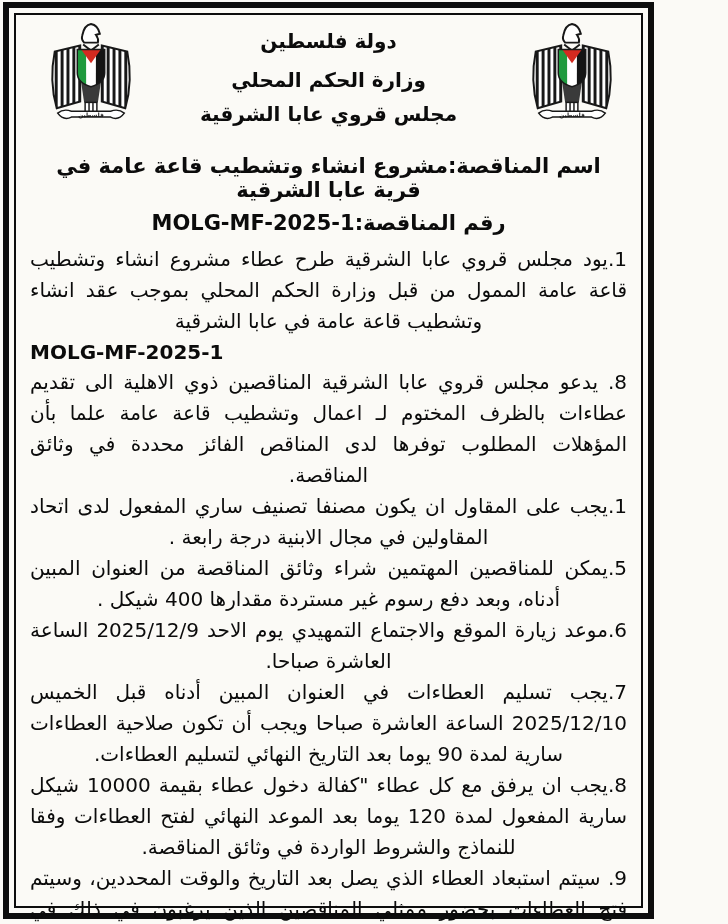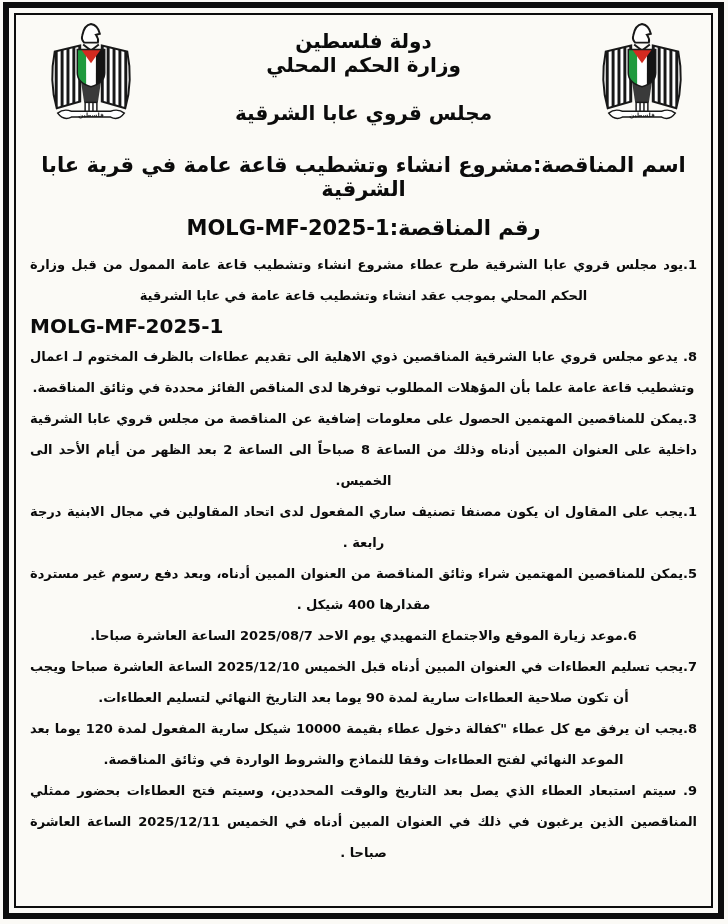--- a/index.html
+++ b/index.html
@@ -7,46 +7,46 @@
   body {
     width: 728px; height: 924px;
     background: #f3f2ee;
     font-family: "DejaVu Sans", sans-serif;
     color: #0b0b0b;
     position: relative;
     overflow: hidden;
   }
   .page { position: absolute; left: 0; top: 0; width: 728px; height: 924px; background: #fbfaf6; }
   .outer-frame {
-    position: absolute; left: 3px; top: 2px; width: 721px; height: 917px;
+    position: absolute; left: 3px; top: 2px; width: 651px; height: 917px;
     border: 6px solid #0d0d0d; background: #fbfaf6;
   }
   .inner-frame {
     position: absolute; left: 5px; top: 5px; right: 5px; bottom: 5px;
     border: 2px solid #0d0d0d;
     padding: 4px 14px 2px 14px;
   }
   .header { position: relative; text-align: center; }
   .emblem { position: absolute; top: 2px; width: 98px; height: 104px; }
   .emblem.left { left: 12px; }
   .emblem.right { right: 6px; }
   .h-line { font-weight: bold; direction: rtl; }
   .h-state    { font-size: 20px; padding-top: 10px; }
-  .h-ministry { font-size: 20px; }
-  .h-council  { font-size: 20px; margin-top: 24px; }
+  .h-ministry { font-size: 20px; margin-top: 15px; }
+  .h-council  { font-size: 20px; margin-top: 10px; }
   .t-name   { font-size: 21px; margin-top: 28px; }
-  .t-number { font-size: 21px; margin-top: 15px; }
+  .t-number { font-size: 21px; margin-top: 9px; }
   .items { margin-top: 9px; }
   .item {
     direction: rtl;
     text-align: justify;
     text-align-last: center;
     -moz-text-align-last: center;
-    font-size: 13px;
-    font-weight: bold;
+    font-size: 20px;
+    font-weight: normal;
     line-height: 31px;
   }
   .code-line {
     direction: ltr; 
     font-size: 20px; font-weight: bold; line-height: 30px;
   }
   svg text { font-family: "DejaVu Sans", sans-serif; font-weight: bold; }
 </style>
 </head>
 <body>
@@ -149,24 +149,23 @@
         <div class="h-line h-ministry">وزارة الحكم المحلي</div>
         <div class="h-line h-council">مجلس قروي عابا الشرقية</div>
         <div class="h-line t-name">اسم المناقصة:مشروع انشاء وتشطيب قاعة عامة في قرية عابا الشرقية</div>
         <div class="h-line t-number">رقم المناقصة:MOLG-MF-2025-1</div>
       </div>
 
       <div class="items">
         <div class="item">1.يود مجلس قروي عابا الشرقية طرح عطاء مشروع انشاء وتشطيب قاعة عامة الممول من قبل وزارة الحكم المحلي بموجب عقد انشاء وتشطيب قاعة عامة في عابا الشرقية</div>
         <div class="code-line">MOLG-MF-2025-1</div>
         <div class="item">8. يدعو مجلس قروي عابا الشرقية المناقصين ذوي الاهلية الى تقديم عطاءات بالظرف المختوم لـ اعمال وتشطيب قاعة عامة علما بأن المؤهلات المطلوب توفرها لدى المناقص الفائز محددة في وثائق المناقصة.</div>
-        <div class="item">3.يمكن للمناقصين المهتمين الحصول على معلومات إضافية عن المناقصة من مجلس قروي عابا الشرقية داخلية على العنوان المبين أدناه وذلك من الساعة 8 صباحاً الى الساعة 2 بعد الظهر من أيام الأحد الى الخميس.</div>
         <div class="item">1.يجب على المقاول ان يكون مصنفا  تصنيف ساري المفعول لدى اتحاد المقاولين في مجال الابنية درجة رابعة .</div>
         <div class="item">5.يمكن للمناقصين المهتمين شراء وثائق المناقصة من العنوان المبين أدناه، وبعد دفع رسوم غير مستردة مقدارها 400 شيكل .</div>
-        <div class="item">6.موعد زيارة الموقع والاجتماع التمهيدي يوم الاحد  2025/08/7 الساعة العاشرة صباحا.</div>
+        <div class="item">6.موعد زيارة الموقع والاجتماع التمهيدي يوم الاحد  2025/12/9 الساعة العاشرة صباحا.</div>
         <div class="item">7.يجب تسليم العطاءات في العنوان المبين أدناه قبل الخميس 2025/12/10 الساعة العاشرة صباحا ويجب أن تكون صلاحية العطاءات سارية لمدة 90 يوما بعد التاريخ النهائي لتسليم العطاءات.</div>
         <div class="item">8.يجب ان يرفق مع كل عطاء "كفالة دخول عطاء بقيمة 10000 شيكل سارية المفعول لمدة 120 يوما بعد الموعد النهائي لفتح العطاءات وفقا للنماذج والشروط الواردة في وثائق المناقصة.</div>
         <div class="item">9. سيتم استبعاد العطاء الذي يصل بعد التاريخ والوقت المحددين، وسيتم فتح العطاءات بحضور ممثلي المناقصين الذين يرغبون في ذلك في العنوان المبين أدناه في الخميس 2025/12/11 الساعة العاشرة صباحا .</div>
 
       </div>
 
     </div>
   </div>
 </div>
 

